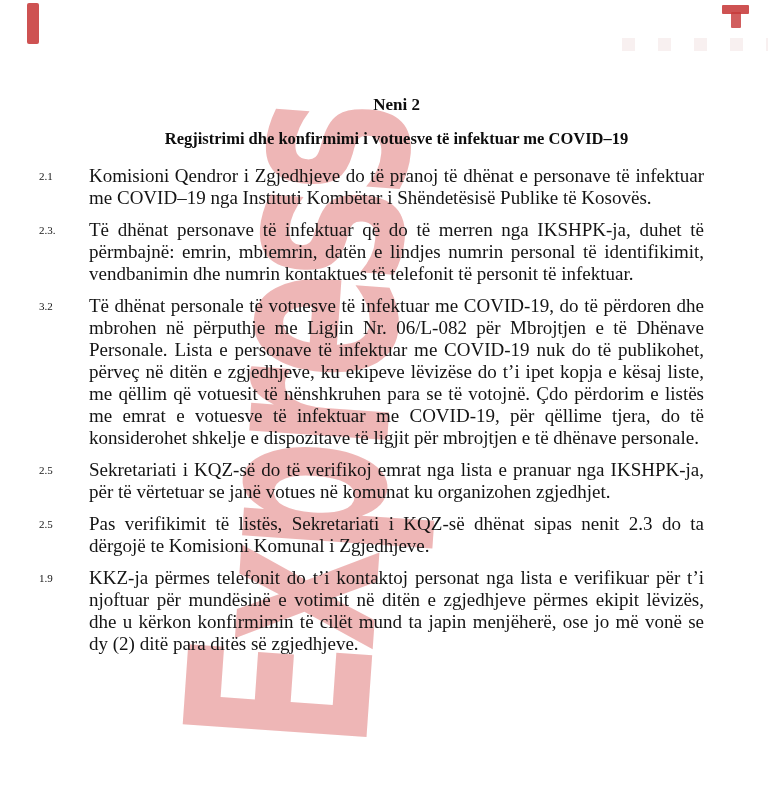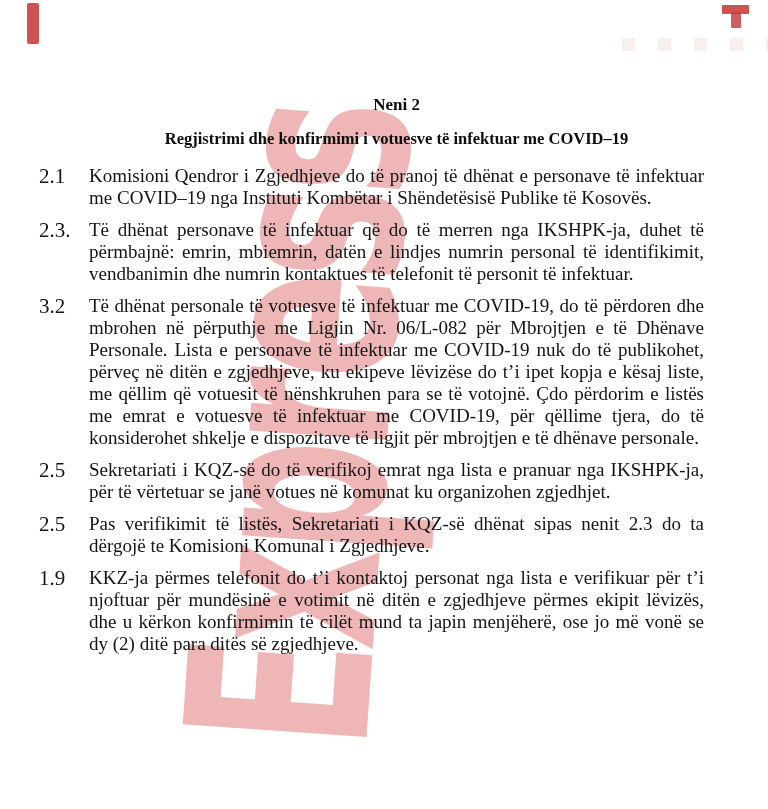--- a/index.html
+++ b/index.html
@@ -93,21 +93,21 @@
   }
   .clauses { margin-top: 16px; }
   .clause {
     display: flex;
     align-items: flex-start;
     margin-bottom: 10px;
   }
   .clause .num {
     flex: none;
     width: 50px;
-    font-size: 21px;
+    font-size: 11px;
     line-height: 22px;
     color: #141414;
   }
   .clause .txt {
     margin: 0;
     width: 615px;
     font-size: 19px;
     line-height: 22px;
     text-align: justify;
     color: #141414;

